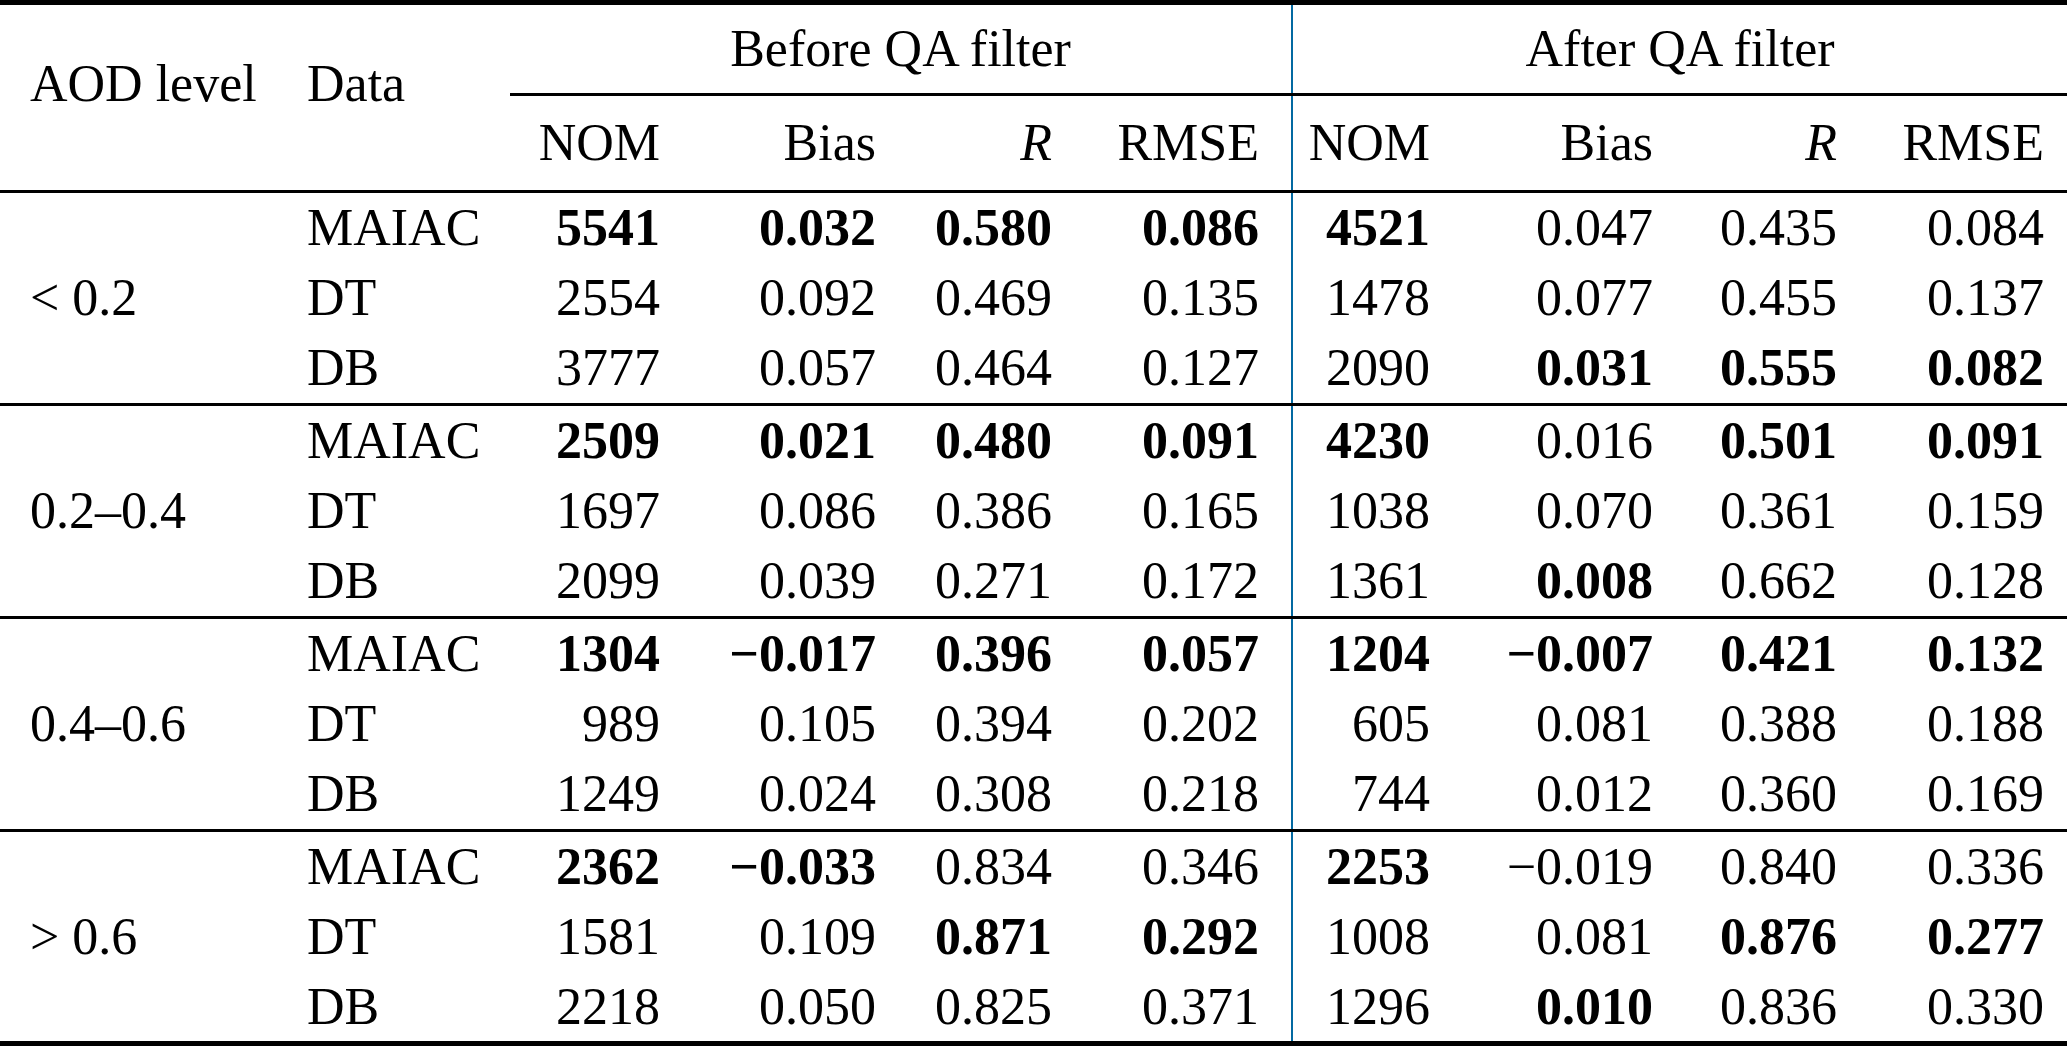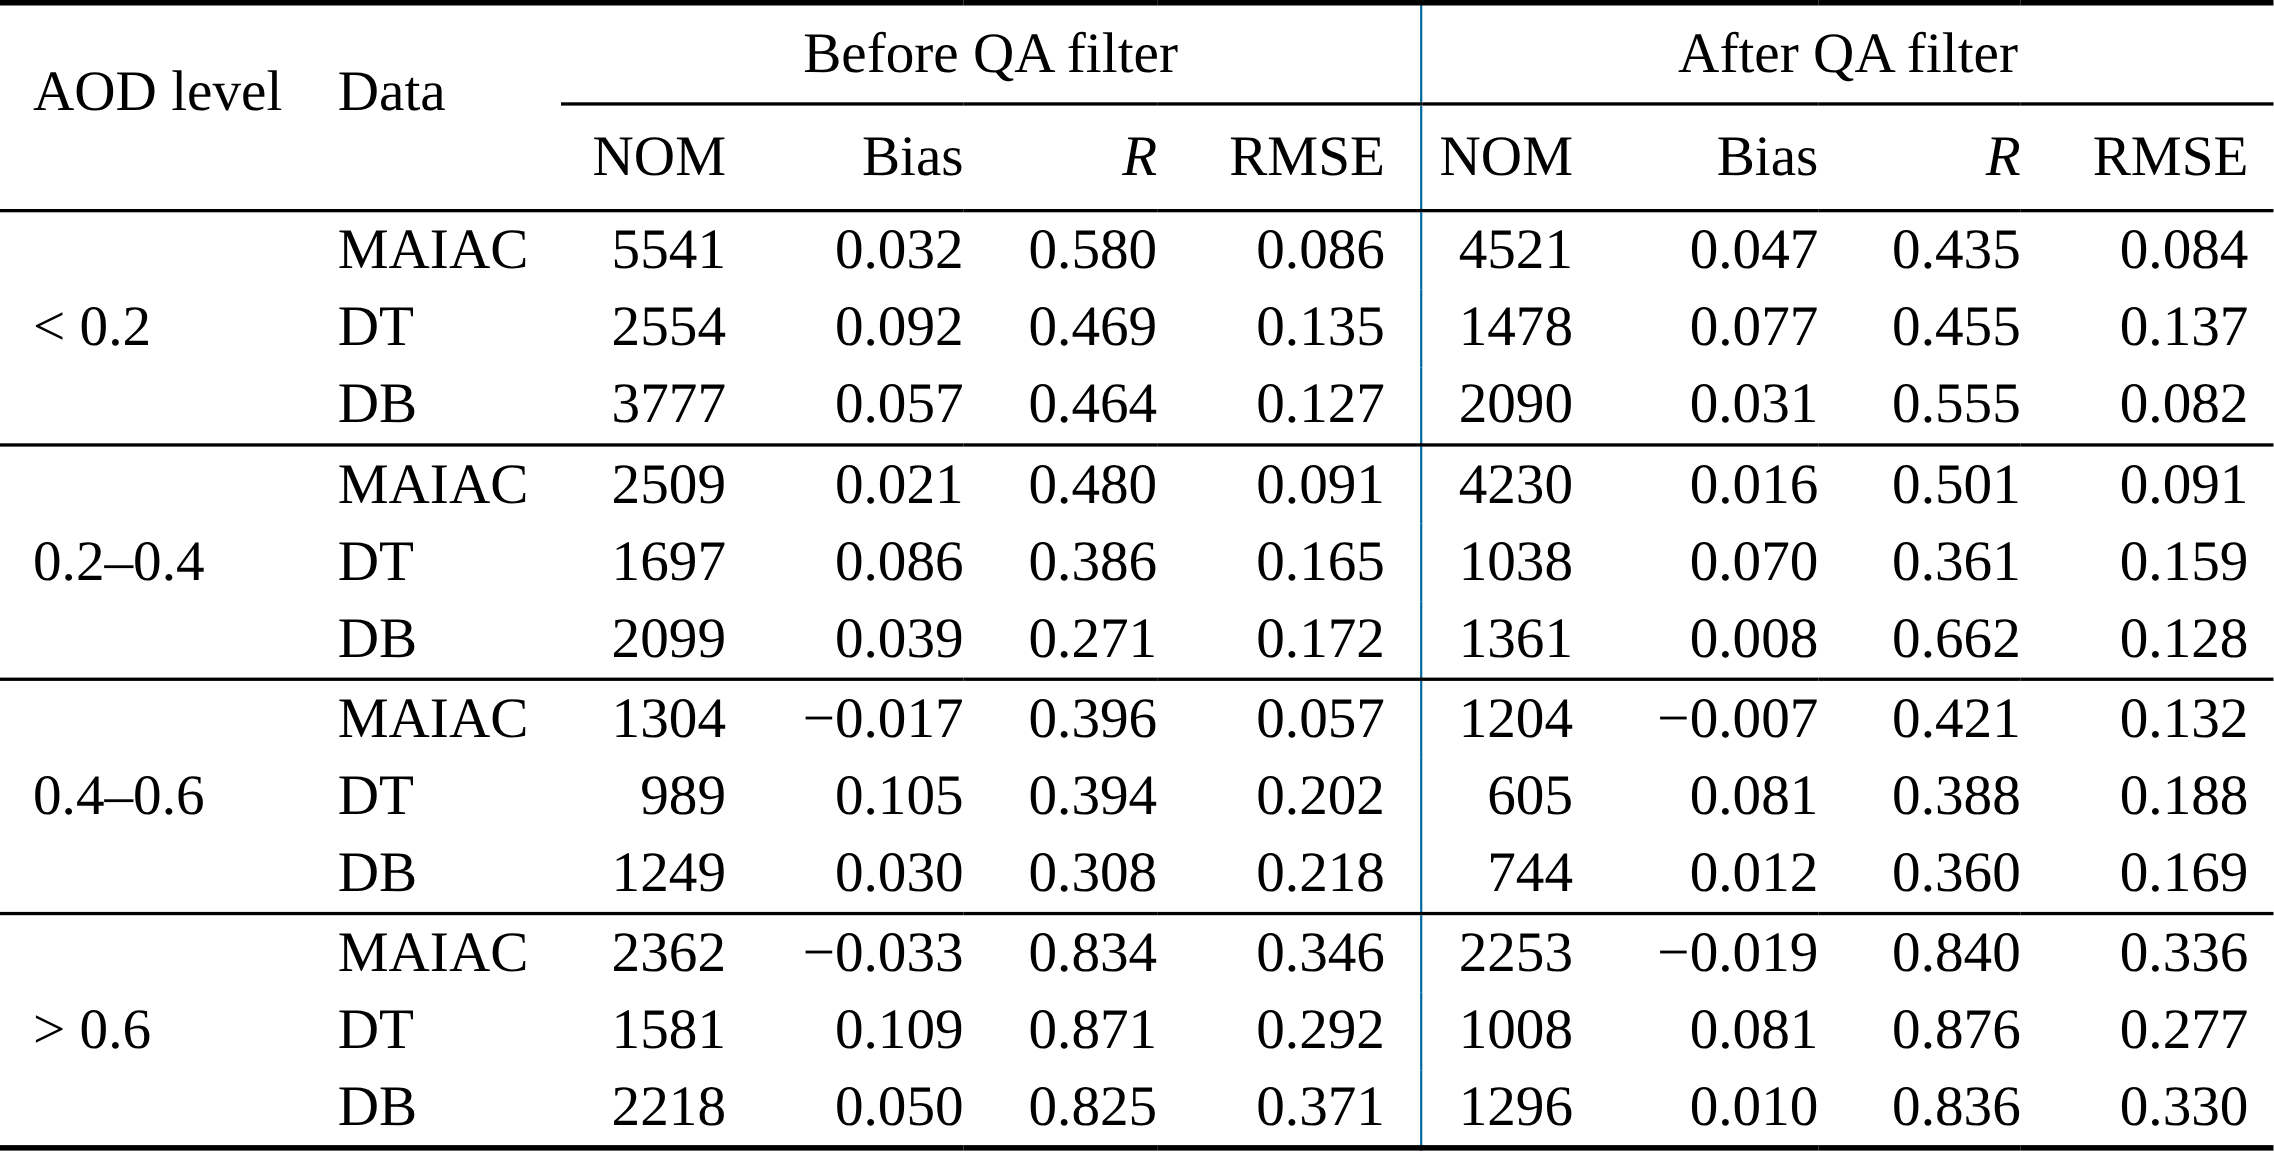--- a/index.html
+++ b/index.html
@@ -39,21 +39,21 @@
   .num    { text-align: right; }
   .pl-a   { padding-left: 30px; }   
   .pl-b   { padding-left: 27px; }   
   .pr-f   { padding-right: 32px; }  
   .pr-l   { padding-right: 23px; }  
   .ctr    { text-align: center; }
   .vline  { border-left: 2px solid #0369a1; margin-left: 14px; }
   .cmid   { border-bottom: 3px solid #000; }  
   .toplbl { padding-bottom: 28px; }           
   .italic { font-style: italic; }
-  .bold   { font-weight: normal; }
+  .bold   { font-weight: bold; }
 </style>
 </head>
 <body>
 
 <div class="page">
   <table class="stats">
     <colgroup>
       <col style="width:280px">
         <col style="width:230px">
       <col style="width:150px">
@@ -178,21 +178,21 @@
         <td class="num">0.394</td>
         <td class="num pr-f">0.202</td>
         <td class="num vline">605</td>
         <td class="num">0.081</td>
         <td class="num">0.388</td>
         <td class="num pr-l">0.188</td>
       </tr>
       <tr>
         <td class="left pl-b">DB</td>
         <td class="num">1249</td>
-        <td class="num">0.030</td>
+        <td class="num">0.024</td>
         <td class="num">0.308</td>
         <td class="num pr-f">0.218</td>
         <td class="num vline">744</td>
         <td class="num">0.012</td>
         <td class="num">0.360</td>
         <td class="num pr-l">0.169</td>
       </tr>
     </tbody>
 
     <tbody class="group">

